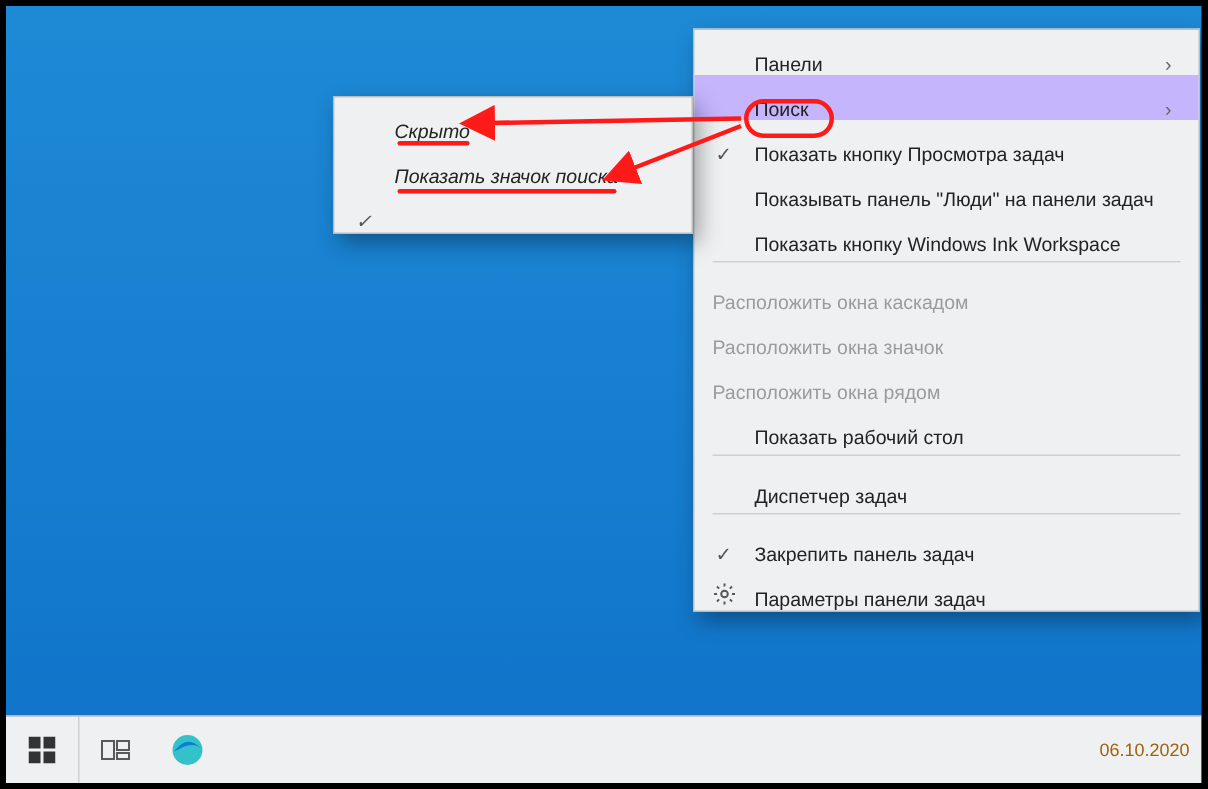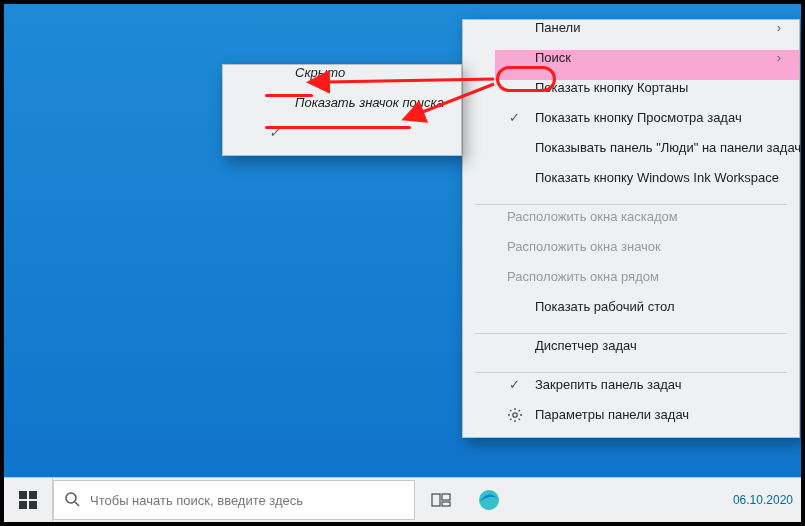--- a/index.html
+++ b/index.html
@@ -57,42 +57,41 @@
     width: 48px;
     display: flex;
     align-items: center;
     justify-content: center;
   }
   .tray {
     margin-left: auto;
     display: flex;
     align-items: center;
     font-size: 12px;
-    color: #0369a1;
+    color: #a16207;
     padding: 0 8px;
   }
   
   .menu {
     position: absolute;
     background: #eef0f2;
     border: 1px solid #bdbdbd;
     box-shadow: 4px 6px 14px rgba(0,0,0,.35);
     color: #222;
   }
   .menu-item {
     display: flex;
-    align-items: flex-start;
+    align-items: flex-end;
     height: 30px;
     padding: 0 18px 0 40px;
     position: relative;
     white-space: nowrap;
-    margin-left: 32px;
   }
   .menu-item.hover {
-    background: #f9a8d4;
+    background: #c4b5fd;
   }
   .menu-item .chev {
     margin-left: auto;
     padding-left: 20px;
     color: #666;
   }
   .menu-item.disabled {
     color: #9b9b9b;
     padding-left: 12px;
   }
@@ -132,23 +131,20 @@
 <div class="desktop">
 
   <div class="menu" id="main-menu" style="left:458px; top:15px; width:336px;">
       <div class="menu-item">
         <span>Панели</span>
         <span class="chev">›</span>
       </div>
       <div class="menu-item hover">
         <span>Поиск</span>
         <span class="chev">›</span>
-      </div>
-      <div class="menu-item">
-        <span>Показать кнопку Кортаны</span>
       </div>
       <div class="menu-item">
         <span class="check">✓</span>
         <span>Показать кнопку Просмотра задач</span>
       </div>
       <div class="menu-item">
         <span>Показывать панель "Люди" на панели задач</span>
       </div>
       <div class="menu-item">
         <span>Показать кнопку Windows Ink Workspace</span>
@@ -215,29 +211,20 @@
 
   <div class="taskbar">
     <div class="start-button">
       <svg width="18" height="18" viewBox="0 0 18 18">
         <rect x="0" y="0" width="8" height="8" fill="#333"></rect>
         <rect x="10" y="0" width="8" height="8" fill="#333"></rect>
         <rect x="0" y="10" width="8" height="8" fill="#333"></rect>
         <rect x="10" y="10" width="8" height="8" fill="#333"></rect>
       </svg>
     </div>
-    <div class="search-box">
-      <span class="icon">
-        <svg width="16" height="16" viewBox="0 0 16 16" fill="none" stroke="#555" stroke-width="1.5">
-          <circle cx="7" cy="7" r="5"></circle>
-          <line x1="11" y1="11" x2="15" y2="15"></line>
-        </svg>
-      </span>
-      <span>Чтобы начать поиск, введите здесь</span>
-    </div>
     <div class="task-icons">
       <div class="task-icon">
         <svg width="20" height="14" viewBox="0 0 20 14" fill="none" stroke="#555" stroke-width="1.3">
           <rect x="1" y="1" width="8" height="12"></rect>
           <rect x="11" y="1" width="8" height="6"></rect>
           <rect x="11" y="9" width="8" height="4"></rect>
         </svg>
       </div>
       <div class="task-icon">
         <svg width="22" height="22" viewBox="0 0 22 22">

